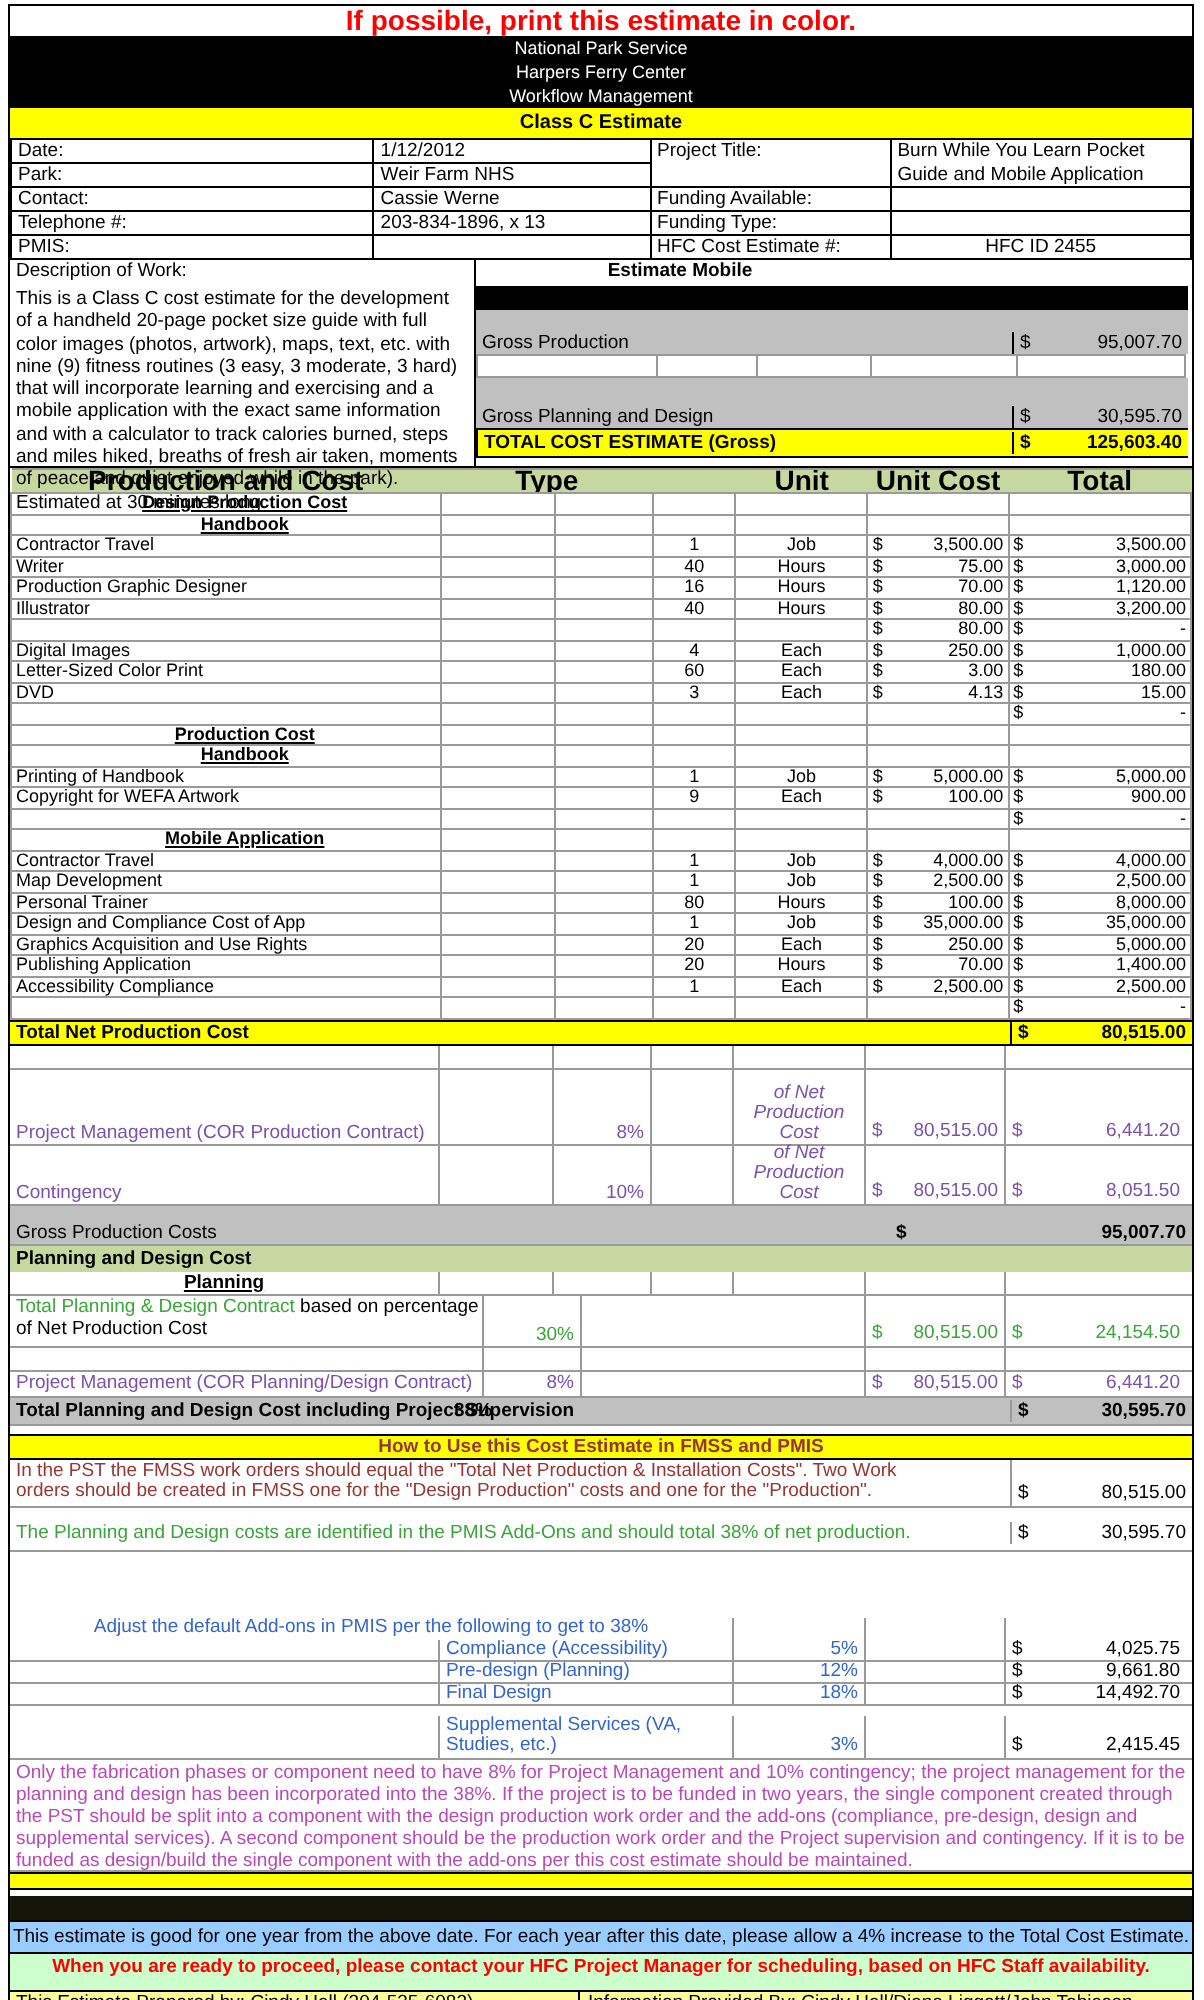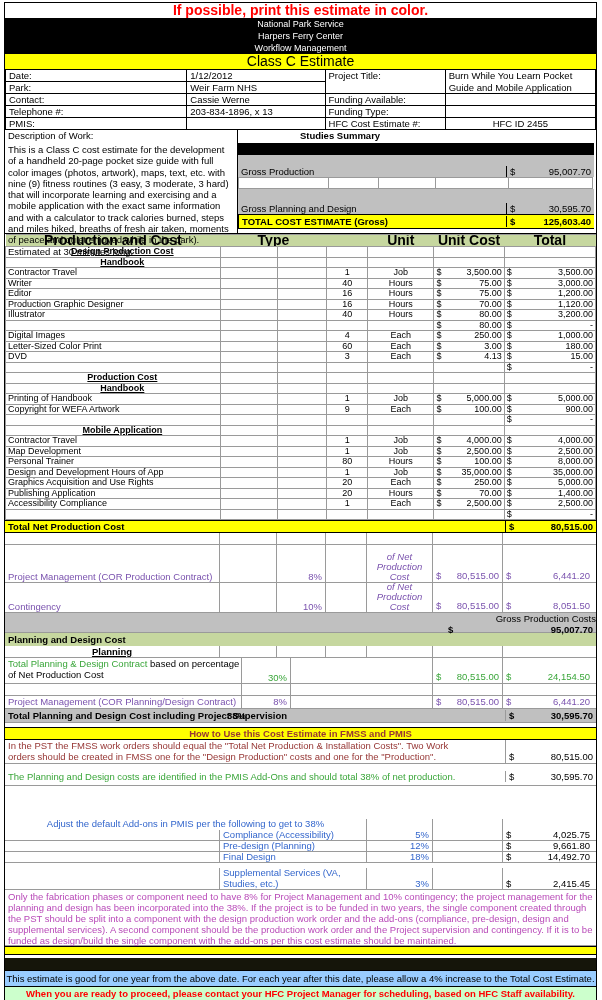--- a/index.html
+++ b/index.html
@@ -8,21 +8,21 @@
     --purple:#7a52ae; --magenta:#b84ab8; --green_text:#3aa63a; --blue_text:#3366cc;
   }
   *{box-sizing:border-box;}
   html,body{margin:0;padding:0;}
   body{width:602px;height:1000px;background:#fff;overflow:hidden;
        font-family:"Liberation Sans",sans-serif;font-size:9.5px;color:#000;}
   .sheet{width:593px;margin:2px 0 0 4px;border:1px solid #000;background:#fff;}
 
   .banner{height:15px;line-height:15px;text-align:center;color:var(--red);font-size:14px;font-weight:bold;}
   .org{background:#000;color:#fff;text-align:center;font-size:9px;line-height:12px;height:36px;}
-  .title-band{background:var(--yellow);text-align:center;font-size:14px;height:15px;line-height:15px;}
+  .title-band{background:var(--yellow);text-align:center;font-size:10px;height:15px;line-height:15px;font-weight:bold;}
 
   table{border-collapse:collapse;table-layout:fixed;width:100%;}
   .info td{border:1px solid #000;height:12px;padding:0 3px;font-size:9.5px;overflow:hidden;white-space:nowrap;vertical-align:middle;}
   .info td.wrap{white-space:normal;vertical-align:top;line-height:11.5px;}
   .info td.ctr{text-align:center;}
   .bl{border-left:1px solid #9a9a9a;}
   .blk{border-left:1px solid #000;}
   .gb{border-bottom:1px solid #9a9a9a;}
 
   
@@ -65,21 +65,21 @@
   .w70{width:70px;} .w91{width:91px;} .w142{width:142px;} .w236{width:236px;}
 
   .row-adder{display:flex;color:var(--purple);border-bottom:1px solid #9a9a9a;align-items:stretch;}
   .row-adder .lab{width:214px;display:flex;align-items:flex-end;padding-left:3px;}
   .row-adder .pct{width:49px;display:flex;align-items:flex-end;justify-content:flex-end;padding-right:3px;}
   .row-adder .basis{width:66px;display:flex;align-items:flex-end;justify-content:center;text-align:center;line-height:10px;}
   .row-adder .basis span{white-space:normal;font-style:italic;}
   .row-adder .money{align-items:flex-end;padding-bottom:1px;}
   .h38{height:38px;} .h30{height:30px;}
 
-  .row-gross{height:20px;background:var(--gray);display:flex;align-items:flex-end;border-bottom:1px solid #9a9a9a;flex-direction:column;}
+  .row-gross{height:20px;background:var(--gray);display:flex;align-items:flex-end;border-bottom:1px solid #9a9a9a;}
   .row-gross .lab{flex:1;padding-left:3px;}
   .row-gross .money{font-weight:bold;}
 
   .pband{height:13px;line-height:13px;background:var(--band_green);font-weight:bold;padding-left:3px;}
   .psub-row{display:flex;height:12px;line-height:11px;border-bottom:1px solid #9a9a9a;}
   .psub-row .c1{width:214px;text-align:center;font-weight:bold;text-decoration:underline;}
 
   .row-contract{display:flex;height:26px;border-bottom:1px solid #9a9a9a;align-items:stretch;line-height:11px;}
   .row-contract .lab{width:236px;padding-left:3px;white-space:normal;}
   .row-contract .pct{width:49px;display:flex;align-items:flex-end;justify-content:flex-end;padding-right:3px;}
@@ -173,21 +173,21 @@
       <td>PMIS:</td>
       <td></td>
       <td>HFC Cost Estimate #:</td>
       <td class="ctr">HFC ID 2455</td>
     </tr>
   </tbody>
     </table>
 
   <div class="desc-label-row">
     <div class="c1">Description of Work:</div>
-    <div class="c2">Studies Summary</div>
+    <div class="c2">Estimate Mobile</div>
     <div style="flex:1"></div>
   </div>
 
   <div class="desc-block">
     <div class="desc-cell">This is a Class C cost estimate for the development of a handheld 20-page pocket size guide with full color images (photos, artwork), maps, text, etc. with nine (9) fitness routines (3 easy, 3 moderate, 3 hard) that will incorporate learning and exercising and a mobile application with the exact same information and with a calculator to track calories burned, steps and miles hiked, breaths of fresh air taken, moments of peace and quiet enjoyed while in the park).  Estimated at 30 minutes long.</div>
     <div class="sum-stack">
       <div class="sb-black"></div>
       <div class="sb-gray1">
         <div class="sb-label">Gross Production</div>
         <div class="money m88 blk">
@@ -281,37 +281,26 @@
           <td class="c-sp"></td>
           <td class="c-sp"></td>
           <td class="c-qty">40</td>
           <td class="c-unit">Hours</td>
           <td class="c-cd">$</td>
           <td class="c-amt">75.00</td>
           <td class="c-cd">$</td>
           <td class="c-amt">3,000.00</td>
         </tr>
         <tr>
-          <td class="c-label">Editor</td>
+          <td class="c-label">Production Graphic Designer</td>
           <td class="c-sp"></td>
           <td class="c-sp"></td>
           <td class="c-qty">16</td>
           <td class="c-unit">Hours</td>
           <td class="c-cd">$</td>
-          <td class="c-amt">75.00</td>
-          <td class="c-cd">$</td>
-          <td class="c-amt">1,200.00</td>
-        </tr>
-        <tr>
-          <td class="c-label">Production Graphic Designer</td>
-          <td class="c-sp"></td>
-          <td class="c-sp"></td>
-          <td class="c-qty">16</td>
-          <td class="c-unit">Hours</td>
-          <td class="c-cd">$</td>
           <td class="c-amt">70.00</td>
           <td class="c-cd">$</td>
           <td class="c-amt">1,120.00</td>
         </tr>
         <tr>
           <td class="c-label">Illustrator</td>
           <td class="c-sp"></td>
           <td class="c-sp"></td>
           <td class="c-qty">40</td>
           <td class="c-unit">Hours</td>
@@ -468,21 +457,21 @@
           <td class="c-sp"></td>
           <td class="c-sp"></td>
           <td class="c-qty">80</td>
           <td class="c-unit">Hours</td>
           <td class="c-cd">$</td>
           <td class="c-amt">100.00</td>
           <td class="c-cd">$</td>
           <td class="c-amt">8,000.00</td>
         </tr>
         <tr>
-          <td class="c-label">Design and Development Hours of App</td>
+          <td class="c-label">Design and Compliance Cost of App</td>
           <td class="c-sp"></td>
           <td class="c-sp"></td>
           <td class="c-qty">1</td>
           <td class="c-unit">Job</td>
           <td class="c-cd">$</td>
           <td class="c-amt">35,000.00</td>
           <td class="c-cd">$</td>
           <td class="c-amt">35,000.00</td>
         </tr>
         <tr>

